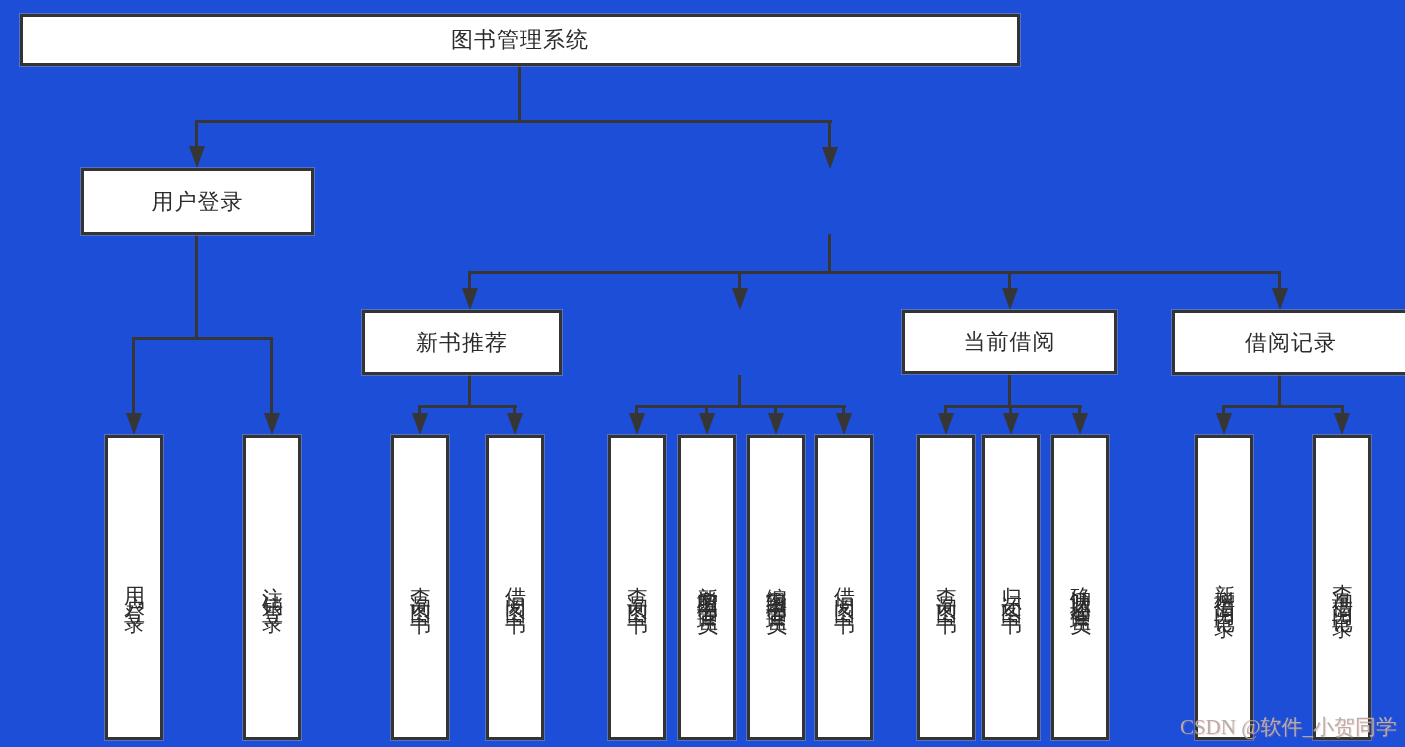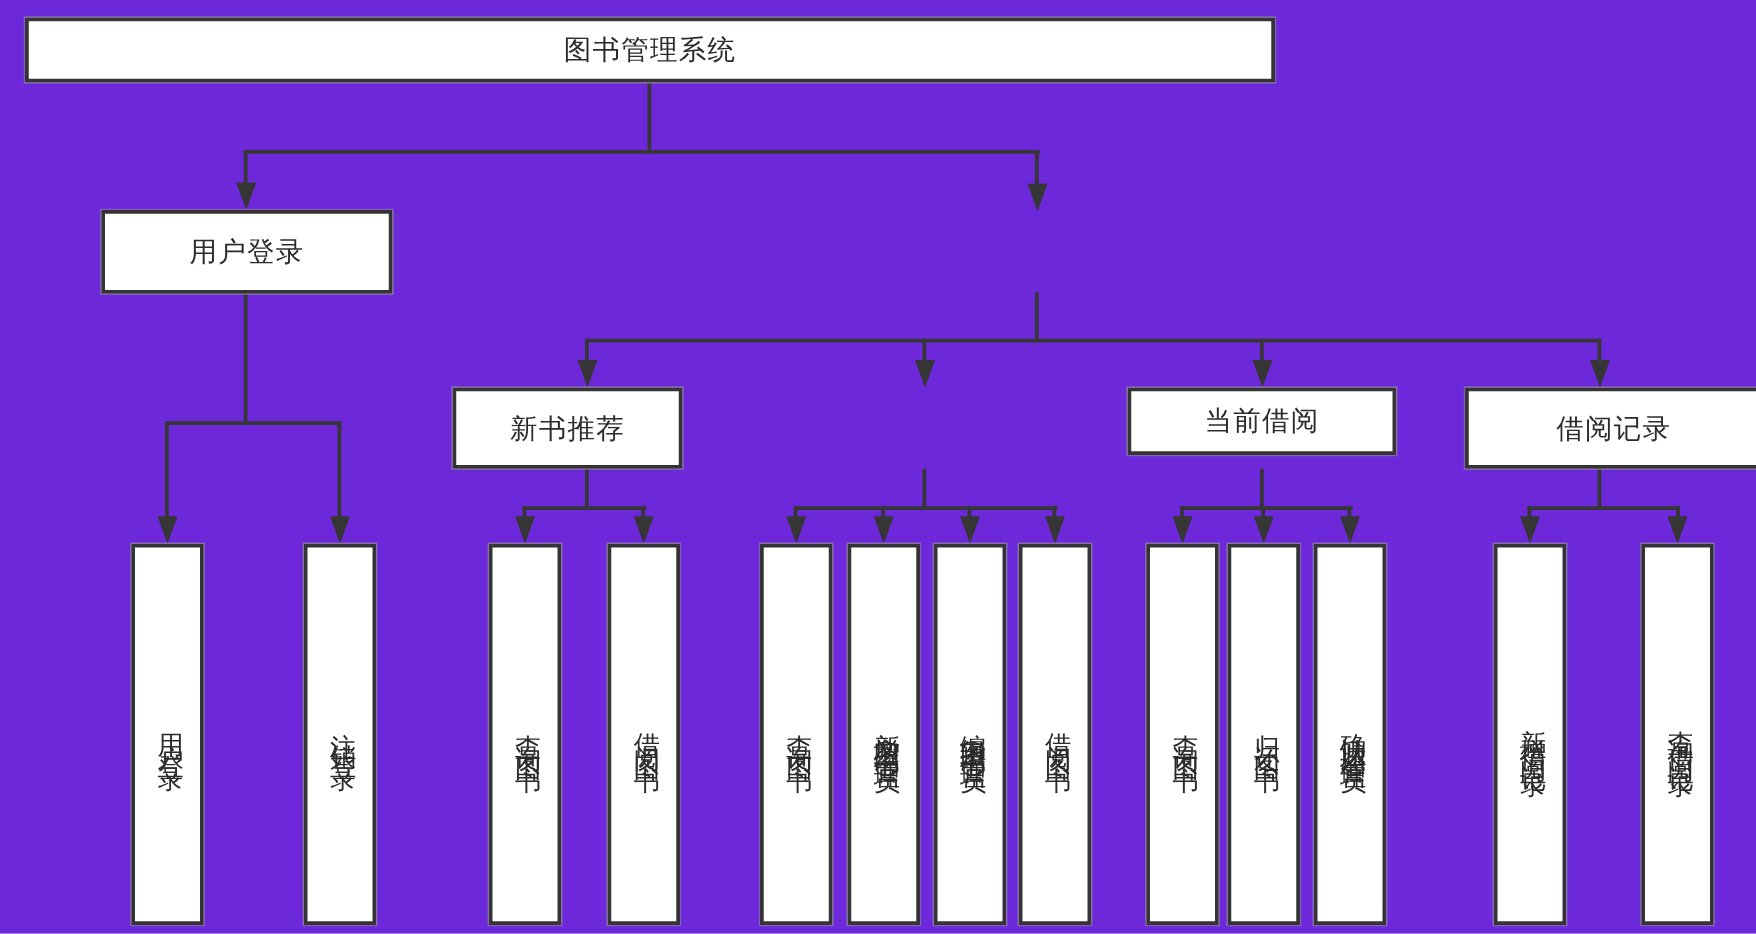--- a/index.html
+++ b/index.html
@@ -1,18 +1,18 @@
 <!DOCTYPE html>
 <html><head>
 <meta charset="utf-8">
 <style>
   html,body{margin:0;padding:0;background:#ffffff;}
   .canvas{
-    position:relative;width:1405px;height:747px;background:#6d28d9;overflow:hidden;
-    font-family:Liberation Mono, monospace;color:#2b2b2b;
+    position:relative;width:1405px;height:747px;background:#1d4ed8;overflow:hidden;
+    font-family:Liberation Serif, serif;color:#2b2b2b;
   }
   .node{
     position:absolute;background:#ffffff;border:3px solid #343434;
     box-shadow:0 0 0 1px rgba(160,160,160,0.45);
     display:flex;align-items:center;justify-content:center;box-sizing:border-box;
   }
   .hbox .lbl{font-size:22px;letter-spacing:1px;white-space:nowrap;}
   .vbox .lbl{
     writing-mode:vertical-rl;text-orientation:mixed;
     font-size:21px;letter-spacing:9px;line-height:1.1;white-space:nowrap;
@@ -95,24 +95,24 @@
   <div class="arr" style="left:1334px;top:413px"></div>
 
   <div class="node hbox" style="left:20px;top:14px;width:1000px;height:52px">
     <span class="lbl">图书管理系统</span>
   </div>
 
   <div class="node hbox" style="left:81px;top:168px;width:233px;height:67px">
     <span class="lbl">用户登录</span>
   </div>
 
-  <div class="node hbox" style="left:362px;top:310px;width:184px;height:65px">
+  <div class="node hbox" style="left:362px;top:310px;width:200px;height:65px">
     <span class="lbl">新书推荐</span>
   </div>
-  <div class="node hbox" style="left:902px;top:310px;width:215px;height:54px">
+  <div class="node hbox" style="left:902px;top:310px;width:215px;height:64px">
     <span class="lbl">当前借阅</span>
   </div>
   <div class="node hbox" style="left:1172px;top:310px;width:238px;height:65px">
     <span class="lbl">借阅记录</span>
   </div>
 
   <div class="node vbox" style="left:105px;top:435px;width:58px;height:305px">
     <span class="lbl">用户登录</span>
   </div>
   <div class="node vbox" style="left:243px;top:435px;width:58px;height:305px">
@@ -149,13 +149,14 @@
     <span class="lbl" style="letter-spacing:4px">确认归还（管理员）</span>
   </div>
 
   <div class="node vbox" style="left:1195px;top:435px;width:58px;height:305px">
     <span class="lbl" style="letter-spacing:7px">新增借阅记录</span>
   </div>
   <div class="node vbox" style="left:1313px;top:435px;width:58px;height:305px">
     <span class="lbl" style="letter-spacing:7px">查询借阅记录</span>
   </div>
 
+  <div class="watermark">CSDN @软件_小贺同学</div>
 </div>
 
 </body></html>

